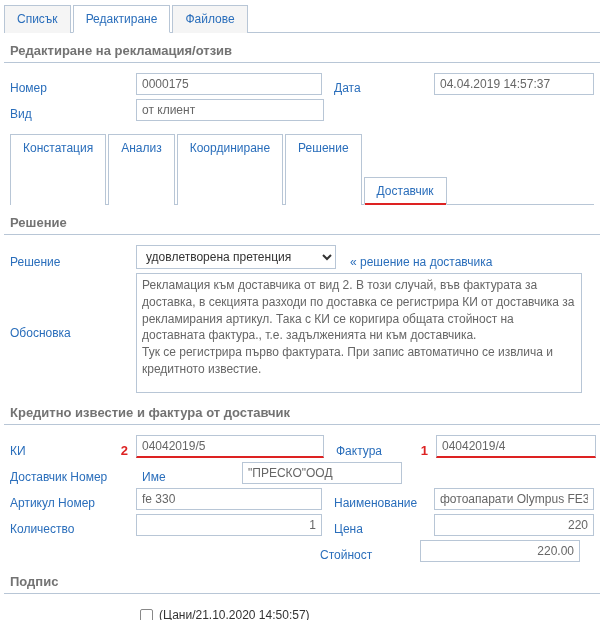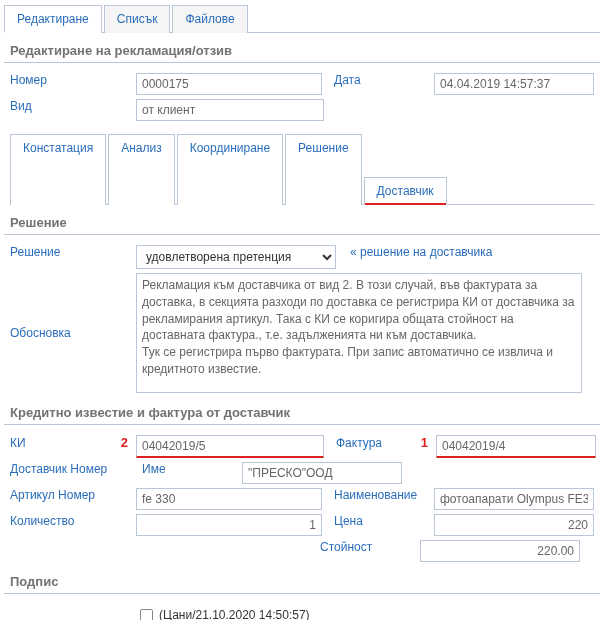--- a/index.html
+++ b/index.html
@@ -34,21 +34,21 @@
   .section-title {
     color: #737373;
     font-weight: bold;
     font-size: 13px;
     padding: 10px 6px 4px 6px;
     border-bottom: 1px solid #b8c6d6;
     margin-bottom: 8px;
   }
   .form-row {
     display: flex;
-    align-items: flex-start;
+    align-items: flex-end;
     padding: 2px 6px;
     gap: 6px;
   }
   .label {
     width: 120px;
     color: #2a6ebb;
     flex-shrink: 0;
   }
   .label-right {
     width: 100px;
@@ -128,22 +128,22 @@
     border-radius: 2px;
     display: inline-block;
   }
   .text-right { text-align: right; }
   .annot-wrap { position: relative; }
 </style>
 </head>
 <body>
 
 <div class="top-tabs">
+  <div class="top-tab">Списък</div>
   <div class="top-tab active">Редактиране</div>
-  <div class="top-tab">Списък</div>
   <div class="top-tab">Файлове</div>
 </div>
 
 <div class="section-title">Редактиране на рекламация/отзив</div>
 
 <div class="form-row">
   <div class="label">Номер</div>
   <input type="text" class="w170" value="0000175" style="">
   <div class="label-right">Дата</div>
   <input type="text" class="w160" value="04.04.2019 14:57:37" style="">

